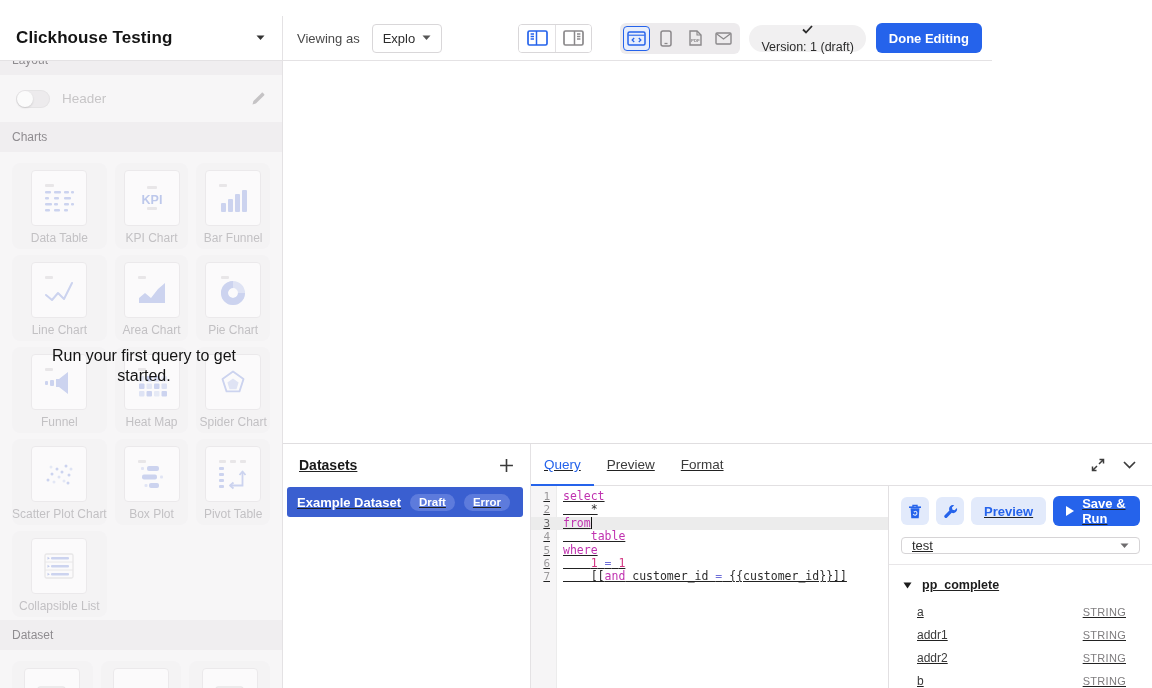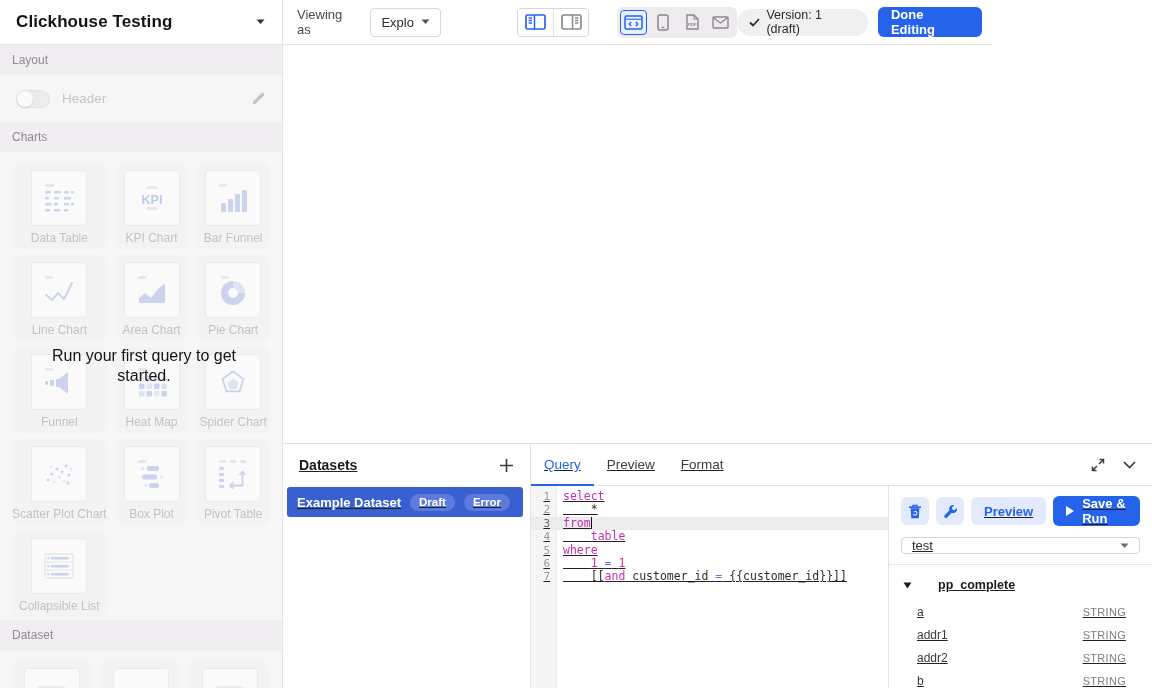--- a/index.html
+++ b/index.html
@@ -1,38 +1,38 @@
 <!DOCTYPE html>
 <html style="--accent: #2563eb; --dataset-blue: #3a5fd0; --badge-blue: #5d7bdc; --code-kw: #c033b0; --code-num: #d33682; --code-op: #6f6fd8;"><head>
 <meta charset="utf-8">
 <style>
   * { margin:0; padding:0; box-sizing:border-box; }
   html,body { width:1152px; height:688px; overflow:hidden; background:#fff;
     font-family:"Liberation Sans", sans-serif; color:#222; position:relative; }
 
   
-  .topbar { position:absolute; left:0; top:0; width:992px; height:45px; background:#fff;
+  .topbar { position:absolute; left:0; top:16px; width:992px; height:45px; background:#fff;
     border-bottom:1px solid #e4e2e4; display:flex; align-items:center; z-index:6;justify-content:flex-end; }
   .topbar-left { width:283px; height:100%; border-right:1px solid #e4e2e4; display:flex;
     align-items:center; justify-content:space-between; padding:0 17px 0 16px; flex:none; }
   .doc-title { font-size:17px; font-weight:700; color:#141414; letter-spacing:.1px; }
   .title-caret { color:#333; display:flex; cursor:pointer; }
   .viewing-as { margin-left:14px; font-size:13px; color:#4a4a4a; }
   .explo-btn { margin-left:12px; height:29px; border:1px solid #d9d7d9; border-radius:4px;
     background:#fff; display:flex; align-items:center; gap:7px; padding:0 10px; font-size:13px; color:#2c2c2c; }
   .panel-toggles { margin-left:76px; display:flex; height:29px; border:1px solid #d9d7d9; border-radius:4px; overflow:hidden; background:#fff; }
   .panel-toggle { width:36px; display:flex; align-items:center; justify-content:center; color:#8a888a; background:#fff; }
   .panel-toggle + .panel-toggle { border-left:1px solid #e2e0e2; }
   .panel-toggle.active { color:var(--accent,#2563eb); }
   .device-group { margin-left:28px; display:flex; gap:2px; background:#edebed; border-radius:6px; padding:3px; }
   .device-cell { width:27px; height:25px; border-radius:4px; display:flex; align-items:center; justify-content:center; color:#8a888a; }
   .device-cell.active { background:#e8eefb; border:1px solid var(--accent,#2563eb); color:var(--accent,#2563eb); }
   .topbar-right { margin-left:auto; display:flex; align-items:center; gap:10px; padding-right:10px; }
   .version-pill { display:flex; align-items:center; gap:6px; background:#f1f0f1; border-radius:15px;
-    height:27px; padding:0 12px; font-size:12.5px; color:#2c2c2c; }
+    height:27px; padding:0 12px; font-size:12.5px; color:#2c2c2c;flex-direction:column; }
   .done-btn { background:var(--accent,#2563eb); color:#fff; font-weight:700; font-size:13px;
     height:30px; border-radius:6px; display:flex; align-items:center; padding:0 13px; cursor:pointer; }
 
   
   .sidebar { position:absolute; left:0; top:45px; width:283px; bottom:0; background:#f7f6f7;
     border-right:1px solid #e4e2e4; overflow:hidden; z-index:1; }
   .section-label { height:30px; background:#f0eef0; color:#8f8c90; font-size:12px;
     display:flex; align-items:center; padding:0 12px; }
   .header-row { height:47px; display:flex; align-items:center; padding:0 16px; opacity:.75; }
   .switch { width:34px; height:18px; border-radius:9px; background:#eae8ea; position:relative; flex:none;
@@ -95,21 +95,21 @@
   .icon-btn { width:28px; height:28px; border-radius:6px; background:#e2eafb; color:var(--accent,#2563eb);
     display:flex; align-items:center; justify-content:center; cursor:pointer; flex:none; }
   .preview-btn { height:28px; border-radius:6px; background:#e2eafb; color:var(--accent,#2563eb);
     font-size:13px; font-weight:600; display:flex; align-items:center; padding:0 13px; cursor:pointer; }
   .save-btn { margin-left:auto; height:30px; border-radius:6px; background:var(--accent,#2563eb); color:#fff;
     font-size:13px; font-weight:600; display:flex; align-items:center; gap:7px; padding:0 12px; cursor:pointer; }
   .rp-select { margin:11px 12px 0; height:28px; border:1px solid #d6d4d6; border-radius:4px; background:#fff;
     display:flex; align-items:center; justify-content:space-between; padding:0 10px; font-size:13px; color:#2e2e2e; cursor:pointer; }
   .rp-select .sel-caret { color:#6e6c6e; display:flex; }
   .rp-divider { margin-top:10px; border-top:1px solid #e8e6e8; }
-  .schema-head { display:flex; align-items:center; gap:26px; padding:13px 12px 8px 14px; cursor:pointer; }
+  .schema-head { display:flex; align-items:center; gap:10px; padding:13px 12px 8px 14px; cursor:pointer; }
   .schema-caret { color:#1c1c1c; display:flex; }
   .schema-table { font-size:12.5px; font-weight:700; color:#1c1c1c; }
   .field-row { display:flex; align-items:center; justify-content:space-between; padding:4.5px 26px 4.5px 28px; }
   .field-name { font-size:12px; color:#3a3a3a; }
   .field-type { font-size:11px; color:#7f7d7f; letter-spacing:.3px; }
 </style>
 </head>
 <body>
 
 <div class="topbar">

